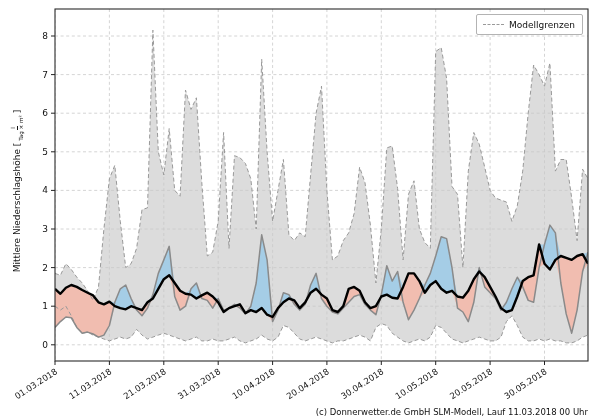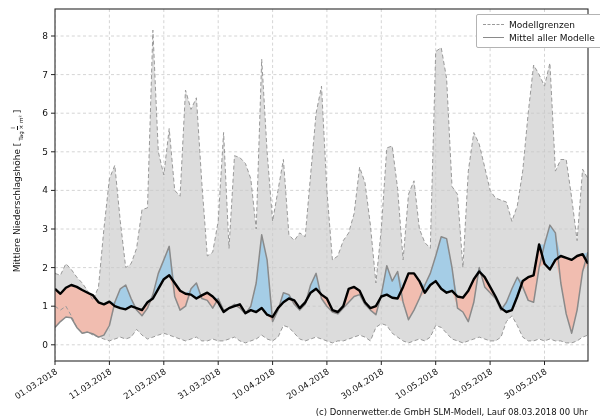--- a/index.html
+++ b/index.html
@@ -117,20 +117,16 @@
         <span class="den">Tag × m²</span>
       </span>
       <span>]</span>
   </div>
 
   <div id="legend">
     <div class="lg-row">
       <span class="lg-line lg-dashed" style="border-top-color: rgb(153, 153, 153);"></span>
       <span class="lg-label">Modellgrenzen</span>
     </div>
-    <div class="lg-row">
-      <span class="lg-line lg-solid" style="border-top-color: rgb(138, 138, 138);"></span>
-      <span class="lg-label">Mittel aller Modelle</span>
-    </div>
   </div>
 
-  <div id="caption">(c) Donnerwetter.de GmbH SLM-Modell, Lauf 08.03.2018 00 Uhr</div>
+  <div id="caption">(c) Donnerwetter.de GmbH SLM-Modell, Lauf 11.03.2018 00 Uhr</div>
 </div>
 
 </body></html>

